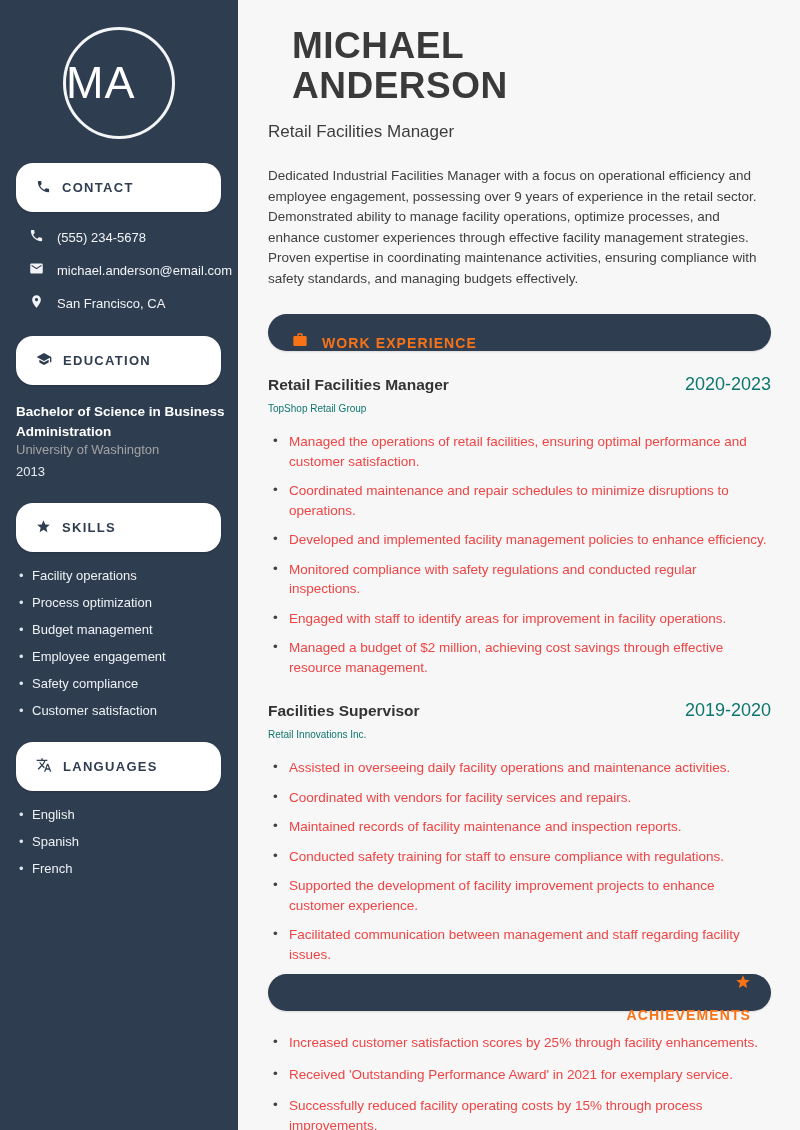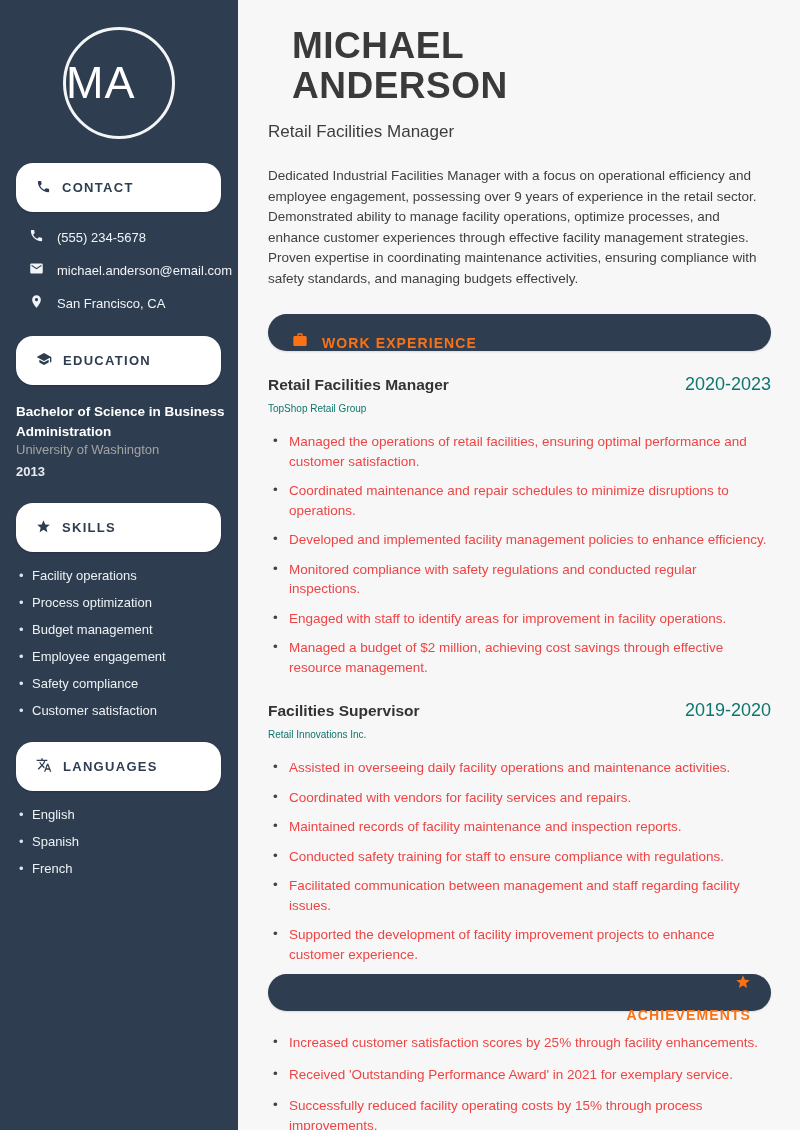--- a/index.html
+++ b/index.html
@@ -25,21 +25,21 @@
   }
   .side-pill svg { flex: 0 0 auto; }
 
   .contact-list { list-style: none; margin-top: 16px; padding: 0 8px 0 29px; }
   .contact-list li { display: flex; align-items: center; gap: 13px; font-size: 13px; color: #f1f3f6; margin-bottom: 15px; }
   .contact-list svg { flex: 0 0 auto; }
 
   .edu-block { padding: 0 12px 0 16px; margin-top: 17px; }
   .edu-degree { font-weight: bold; font-size: 13.5px; line-height: 20px; color: #ffffff; }
   .edu-school { font-size: 13px; color: #a3a3a3; }
-  .edu-year   { font-size: 13px; color: #e8ecf0; margin-top: 7px; font-weight: bold; }
+  .edu-year   { font-size: 13px; color: #e8ecf0; margin-top: 7px; }
 
   .side-list { list-style: none; margin-top: 16px; padding: 0 8px 0 19px; }
   .side-list li { position: relative; padding-left: 13px; font-size: 13px; color: #eef1f4; margin-bottom: 12px; }
   .side-list li::before { content: "•"; position: absolute; left: 0; top: 0; color: #dfe4e9; }
 
   
   .main { flex: 1; padding: 26px 29px 0 30px; }
 
   .name { font-size: 37px; font-weight: bold; color: #3a3a3a; line-height: 40px; letter-spacing: 0.5px; margin-left: 24px; }
   .name span { display: block; }
@@ -204,22 +204,22 @@
         <span class="job-name">Facilities Supervisor</span>
         <span class="job-dates">2019-2020</span>
       </div>
       <div class="company">Retail Innovations Inc.</div>
       <ul class="bullets">
 
       <li>Assisted in overseeing daily facility operations and maintenance activities.</li>
           <li>Coordinated with vendors for facility services and repairs.</li>
           <li>Maintained records of facility maintenance and inspection reports.</li>
           <li>Conducted safety training for staff to ensure compliance with regulations.</li>
+          <li>Supported the development of facility improvement projects to enhance customer experience.</li>
           <li>Facilitated communication between management and staff regarding facility issues.</li>
-          <li>Supported the development of facility improvement projects to enhance customer experience.</li>
         </ul>
     </div>
 
     <div class="section-pill achievements-pill">
       <span>
         <svg width="16" height="16" viewBox="0 0 24 24" fill="currentColor">
             <path d="M12 17.27L18.18 21l-1.64-7.03L22 9.24l-7.19-.61L12 2 9.19 8.63 2 9.24l5.46 4.73L5.82 21z"></path>
           </svg>
       </span>
       <span>ACHIEVEMENTS</span>

